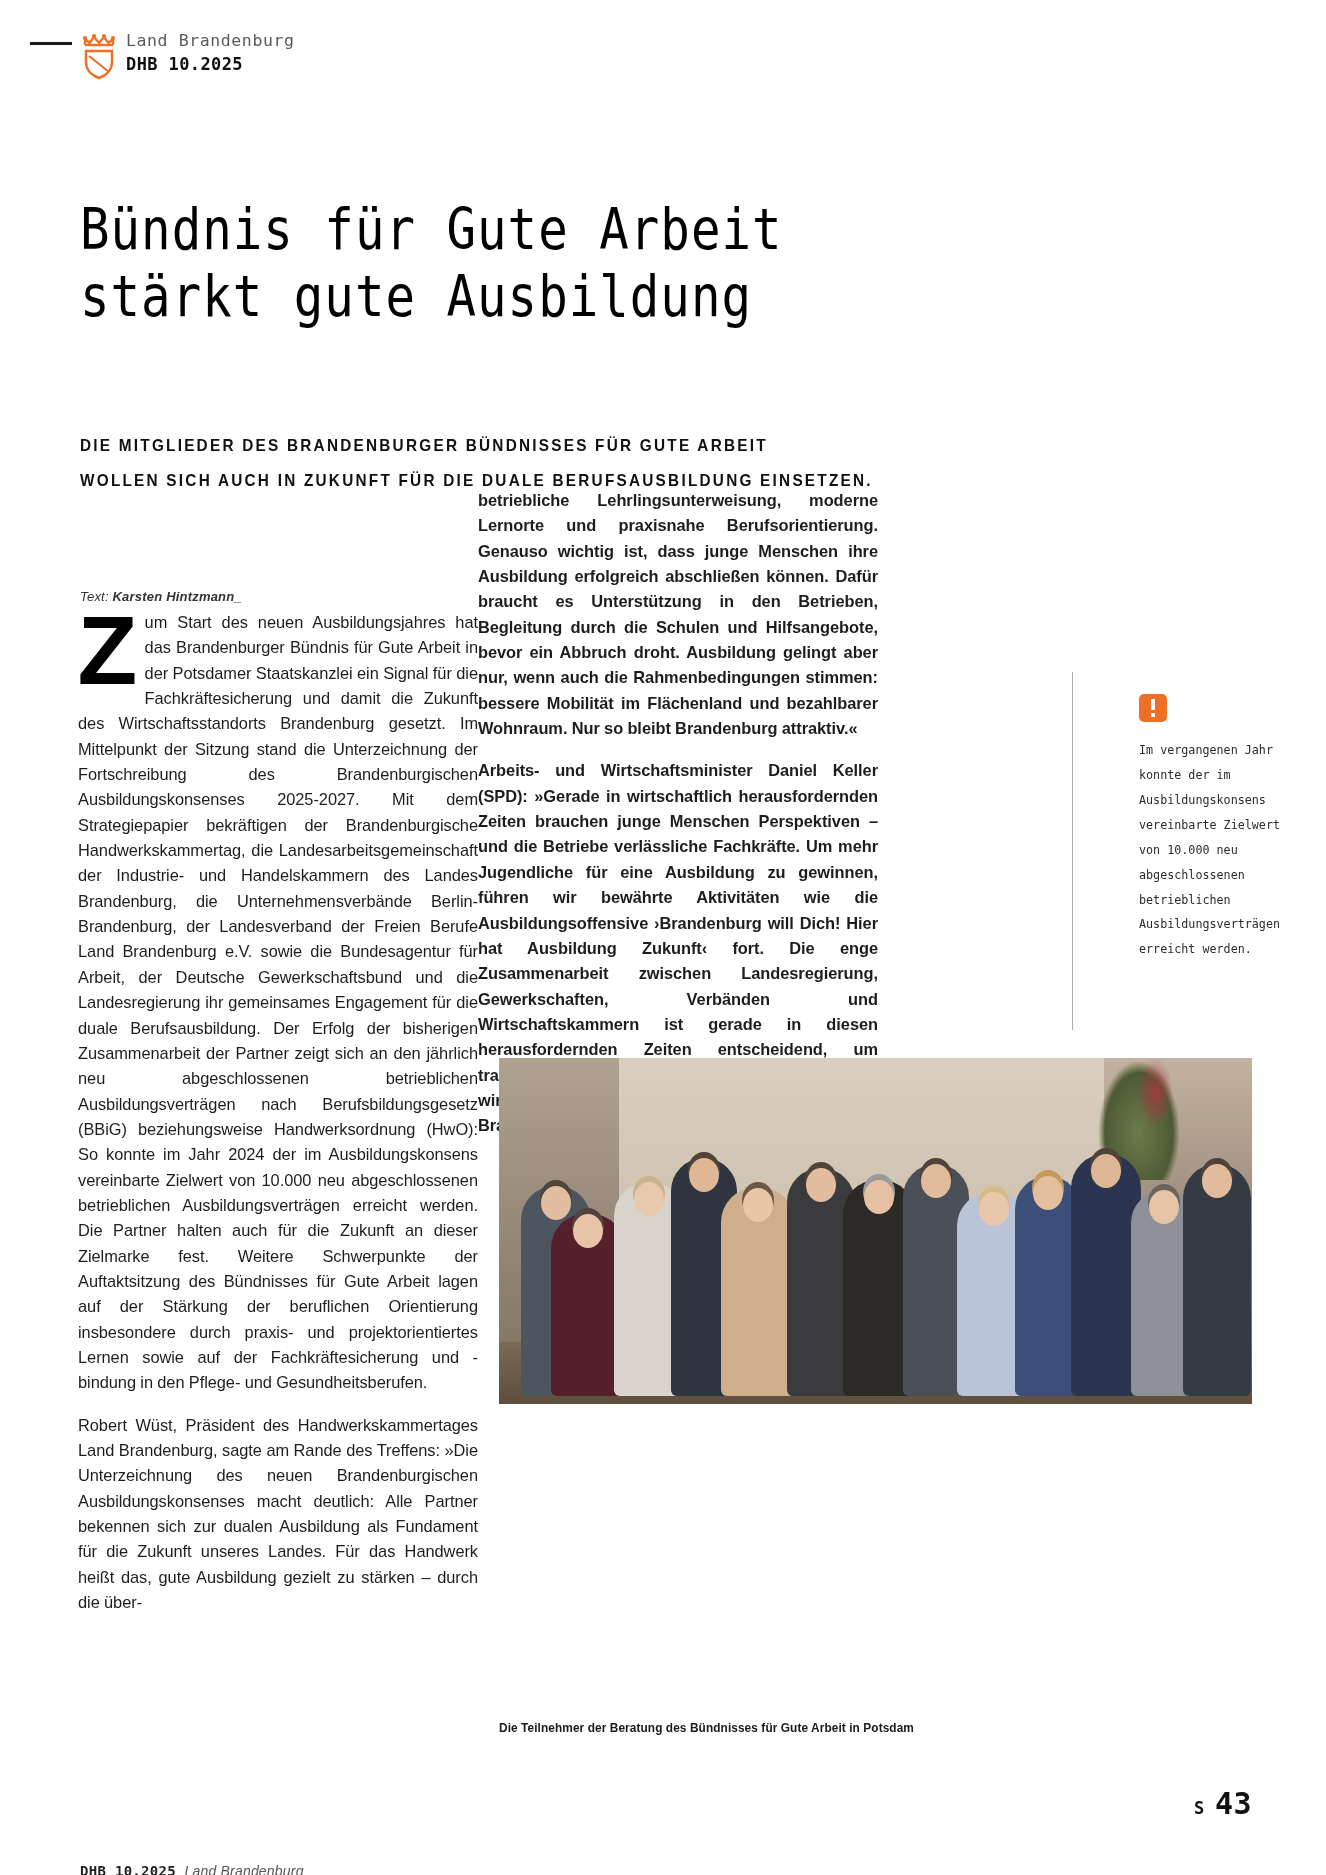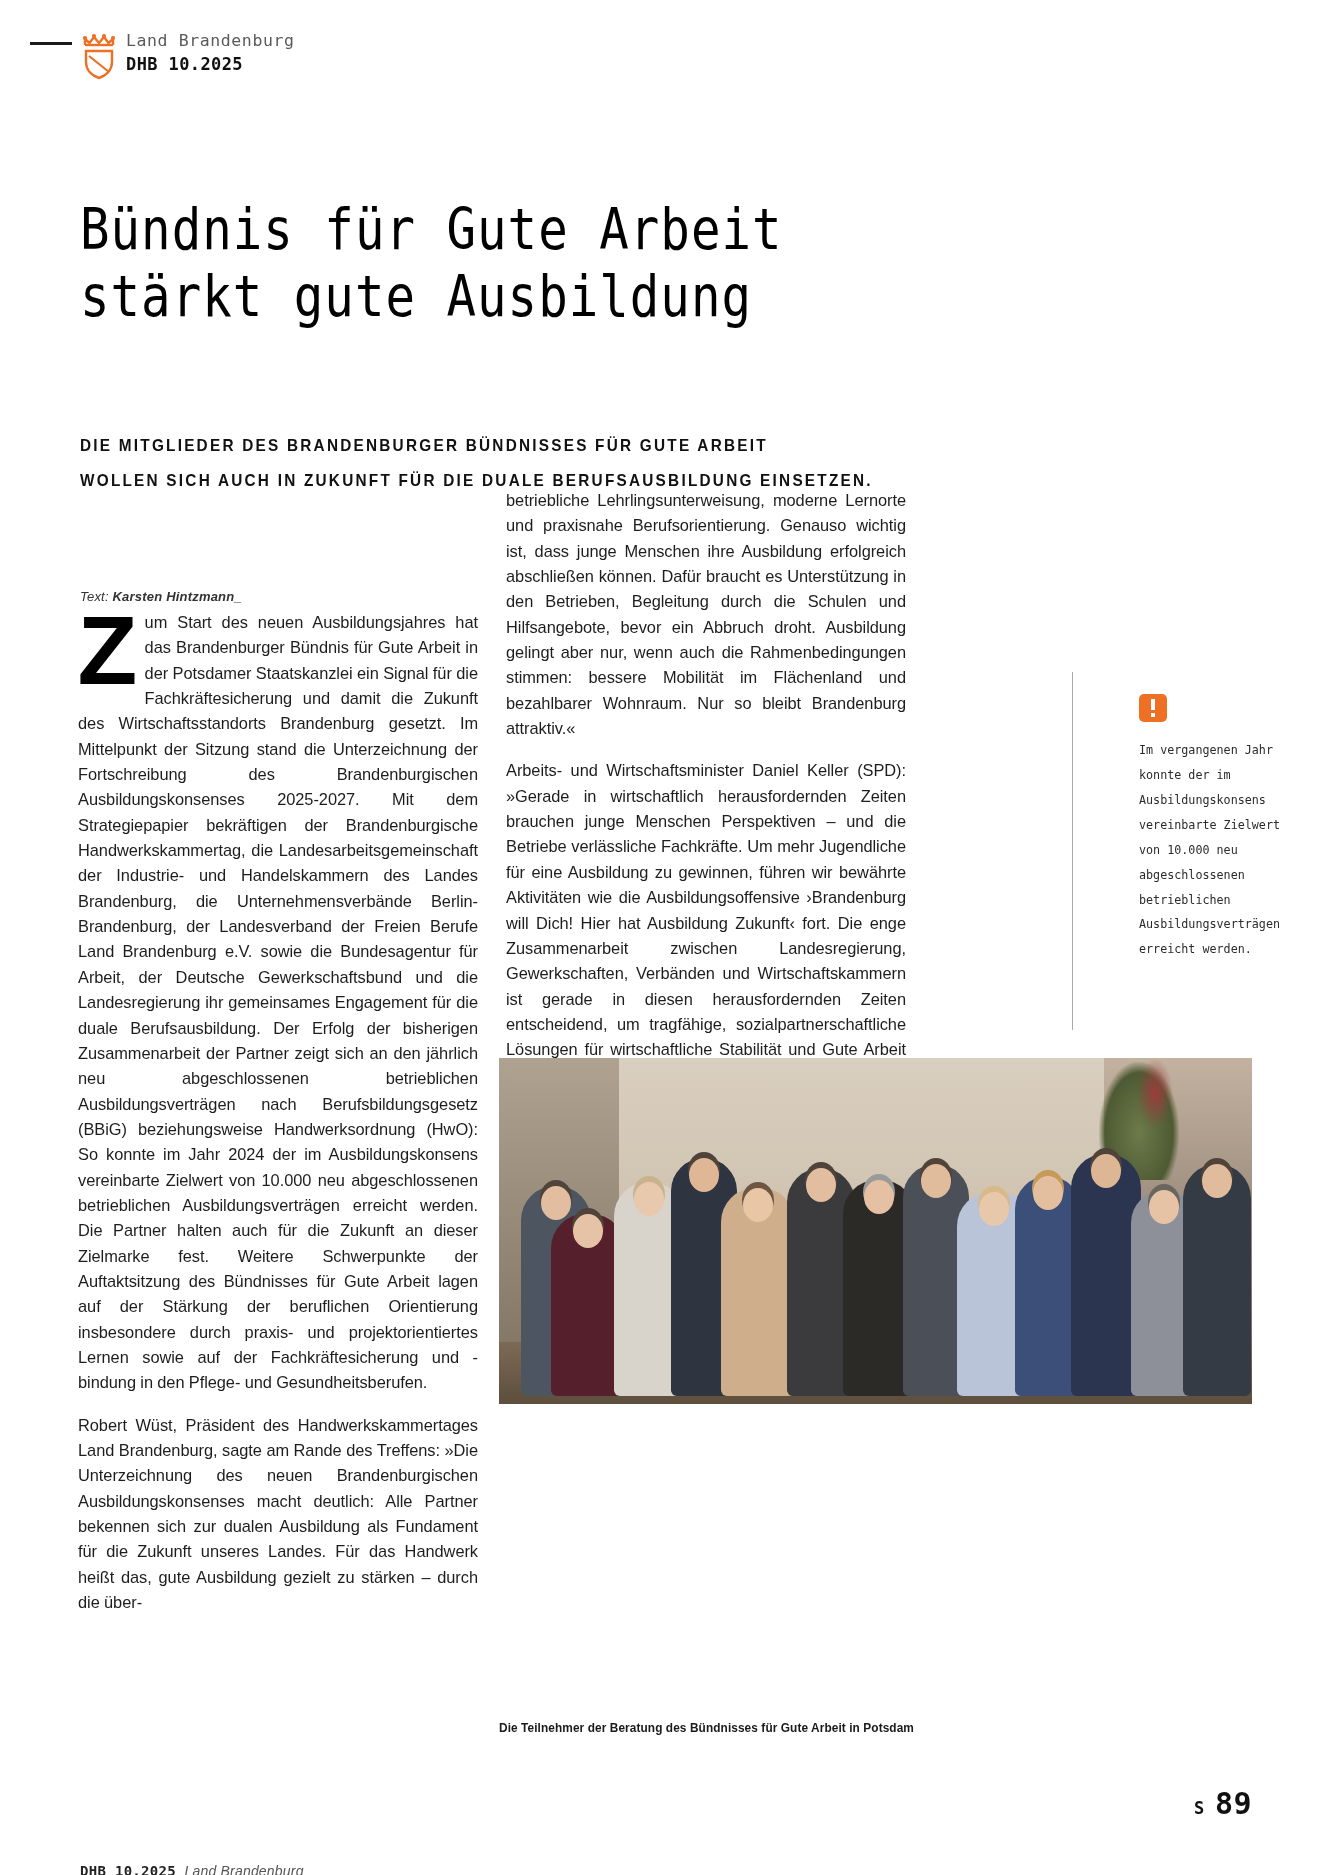--- a/index.html
+++ b/index.html
@@ -69,21 +69,21 @@
     position:absolute;
     font-size:16.4px;
     line-height:1.545;
     text-align:justify;
     color:#1d1d1d;
     letter-spacing:-0.05px;
     word-spacing:-0.2px;
   }
   .col p { margin-bottom:17px; }
   .col1 { left:78px; top:610px;  width:400px; }
-  .col2 { left:506px; top:488px; width:400px; }
+  .col2 { left:478px; top:488px; width:400px;font-weight:bold; }
 
   .dropcap {
     float:left;
     font-family:"Liberation Sans", sans-serif;
     font-weight:bold;
     font-size:96px;
     line-height:0.78;
     margin:4px 8px 0 0;
     color:#000;
     transform:scaleX(1.02);
@@ -271,14 +271,14 @@
 
 </div>
 <div class="caption">Die Teilnehmer der Beratung des Bündnisses für Gute Arbeit in Potsdam</div>
 
 <div class="footer-left">
   <span class="fl-b">DHB 10.2025</span>
   <span class="fl-n">Land Brandenburg</span>
 </div>
 <div class="footer-right">
   <span class="s">S</span>
-  <span class="pg">89</span>
+  <span class="pg">43</span>
 </div>
 
 </body></html>

